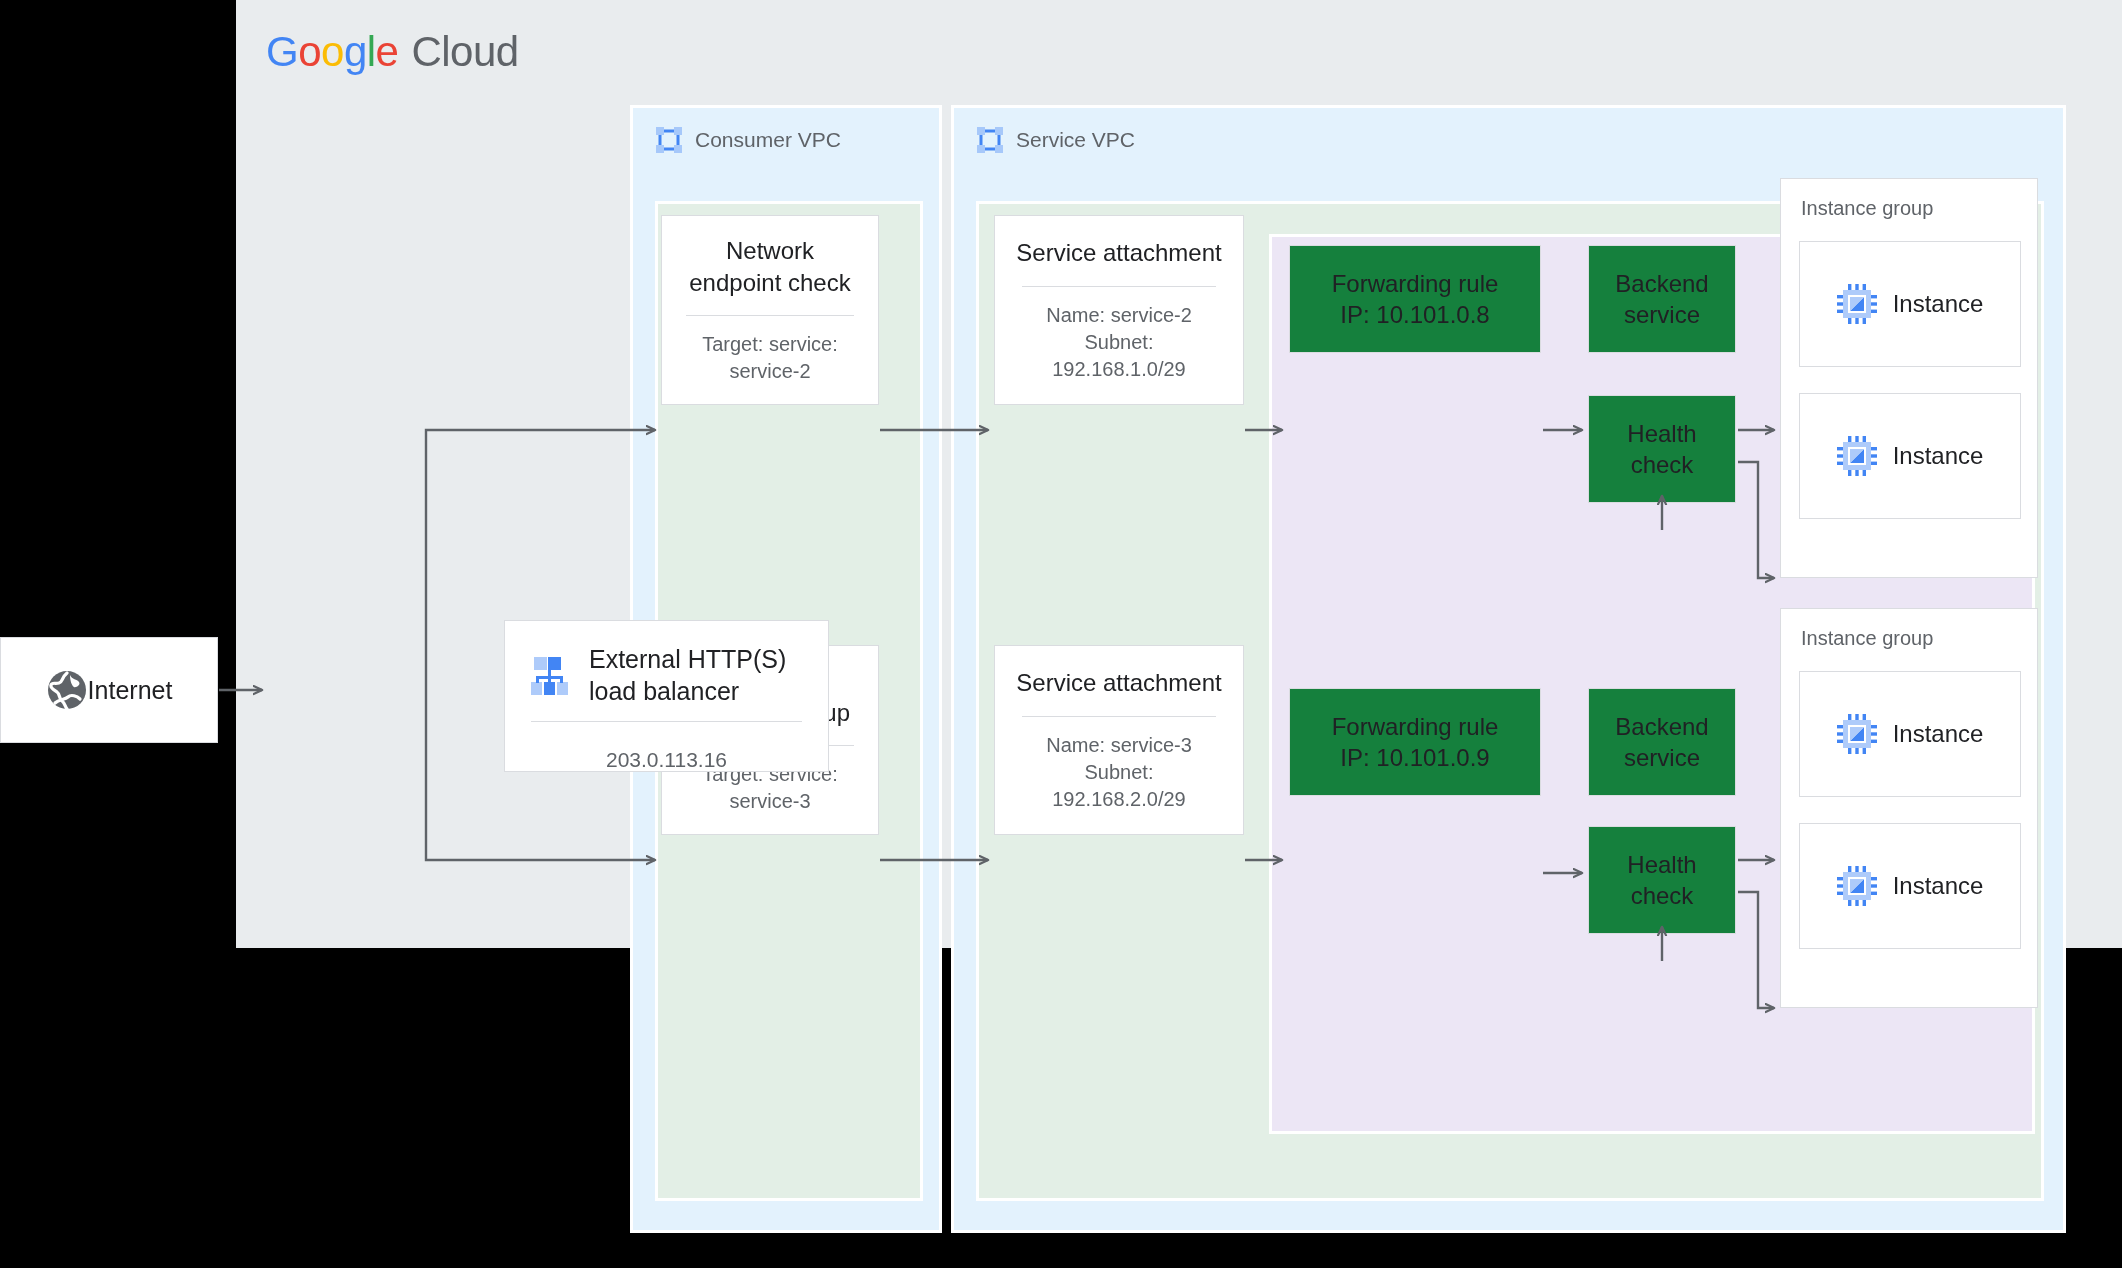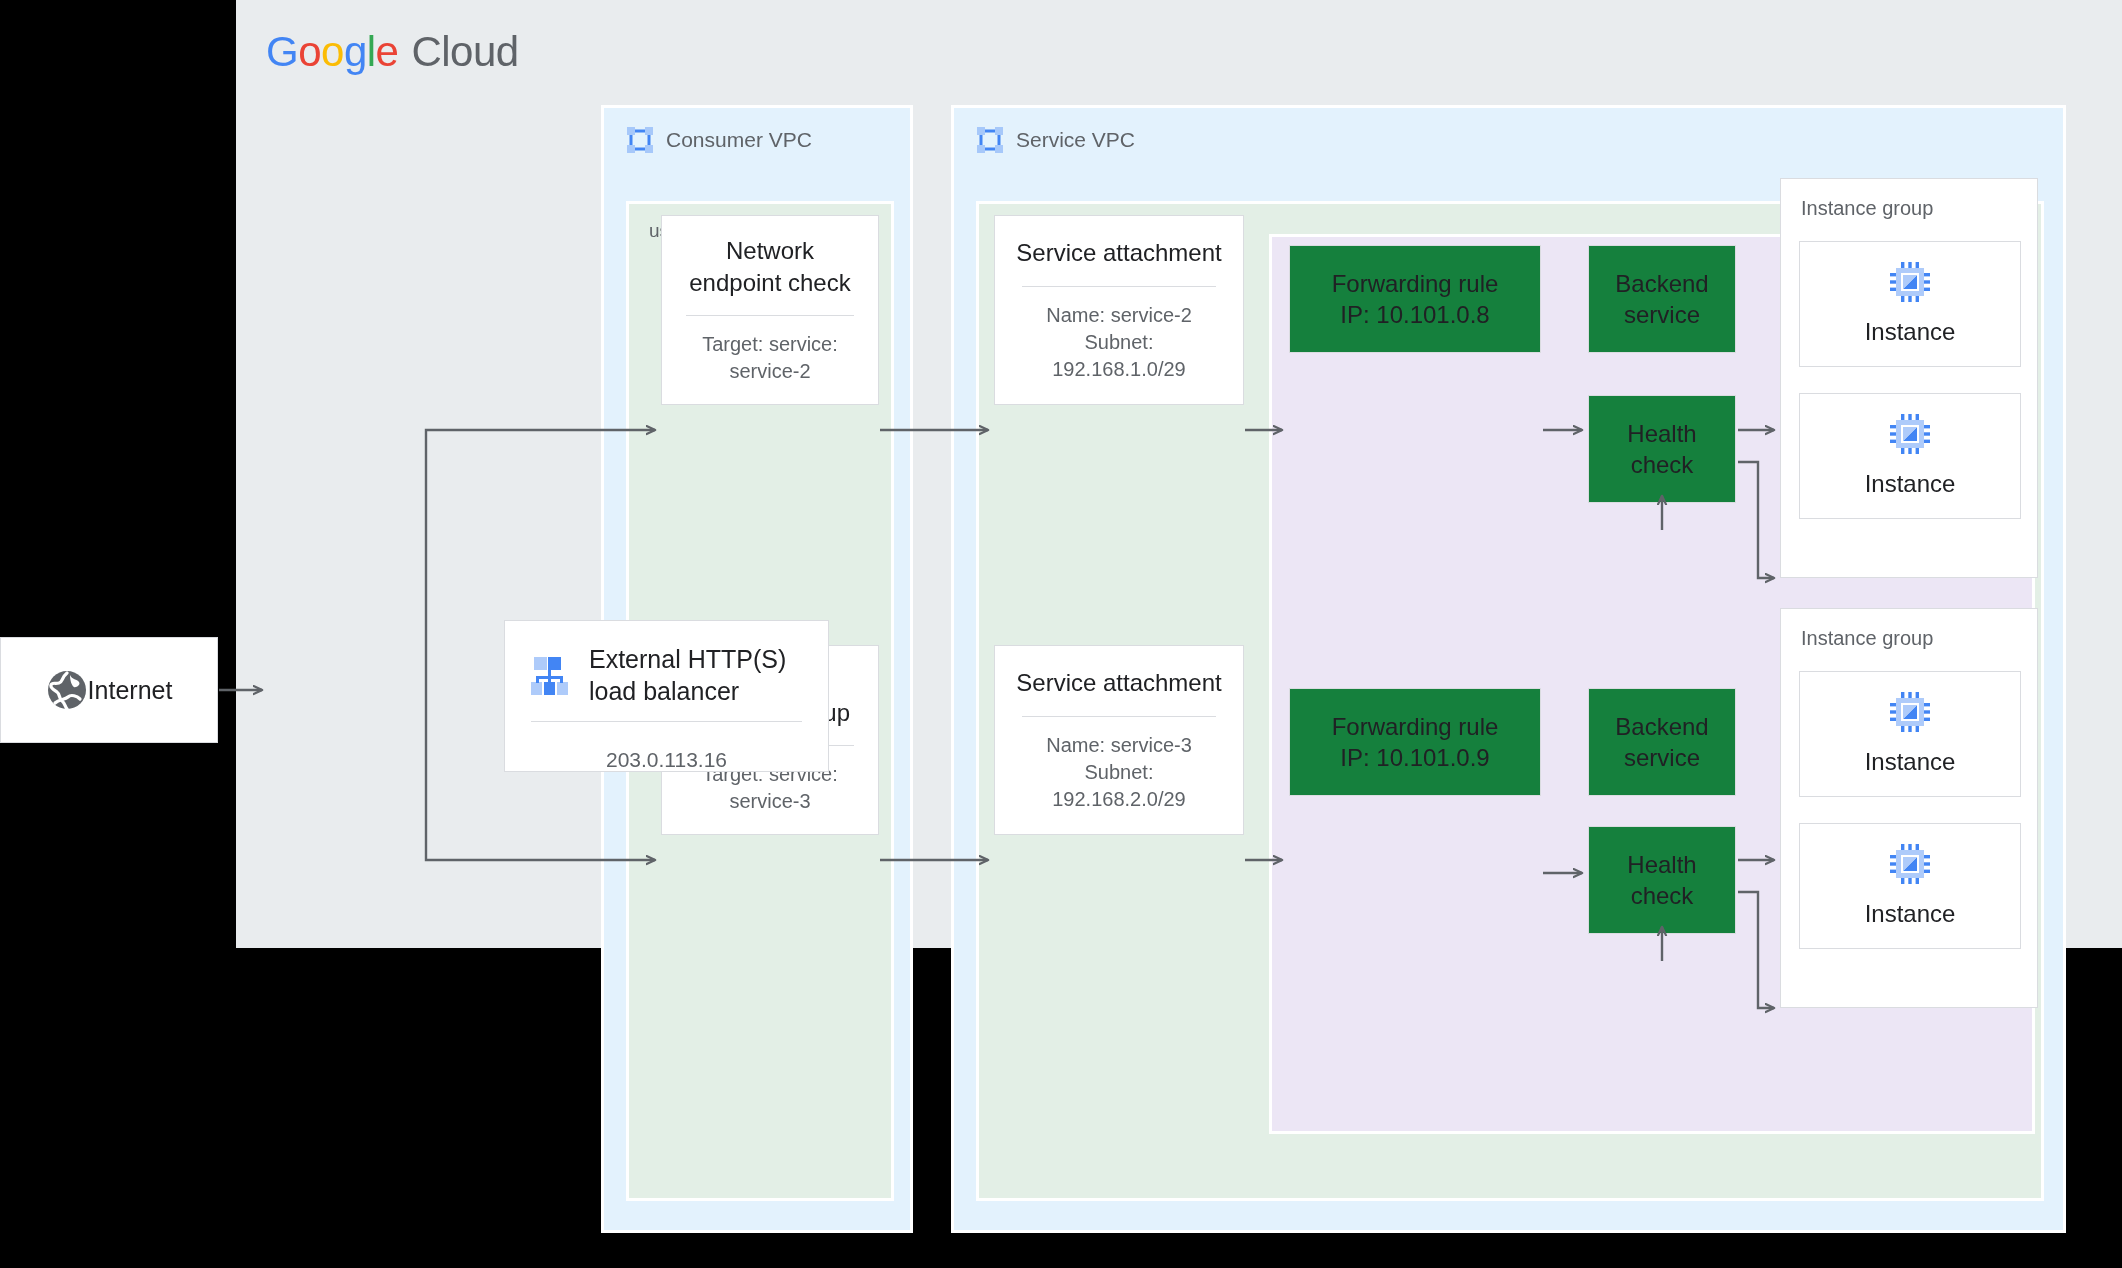--- a/index.html
+++ b/index.html
@@ -156,21 +156,21 @@
   }
   .ig-label {
     position: absolute;
     left: 20px; top: 18px;
     font-size: 20px; color: #5f6368; text-align: right;
   }
   .instance-box {
     position: absolute;
     background: #ffffff;
     border: 1px solid #dadce0;
-    display: flex; align-items: center; justify-content: center; gap: 16px; flex-direction: column;
+    display: flex; align-items: center; justify-content: center; gap: 16px;
   }
   .instance-label { font-size: 24px; color: #202124; }
 
   
   .arrows {
     position: absolute; left: 0; top: 0;
     width: 2122px; height: 1268px;
     pointer-events: none;
   }
 
@@ -178,21 +178,21 @@
 </style>
 </head>
 <body>
 
 <div id="root">
 
   <div class="gc-canvas">
 
     <div class="gc-logo"><span class="g1">G</span><span class="o1">o</span><span class="o2">o</span><span class="g2">g</span><span class="l1">l</span><span class="e1">e</span><span class="cloud">Cloud</span></div>
 
-    <div class="vpc" style="left:365px; top:105px; width:312px; width:312px; height:1128px;">
+    <div class="vpc" style="left:394px; top:105px; width:312px; width:312px; height:1128px;">
       <div class="vpc-header">
         <svg class="icon" width="28" height="28" viewBox="0 0 28 28">
           <rect x="5" y="5" width="18" height="18" fill="none" stroke="#4285F4" stroke-width="3"></rect>
           <rect x="1" y="1" width="8" height="8" fill="#a6c8fa"></rect>
           <rect x="19" y="1" width="8" height="8" fill="#a6c8fa"></rect>
           <rect x="1" y="19" width="8" height="8" fill="#a6c8fa"></rect>
           <rect x="19" y="19" width="8" height="8" fill="#a6c8fa"></rect>
         </svg>
         <span class="vpc-title">Consumer VPC</span>
       </div>

